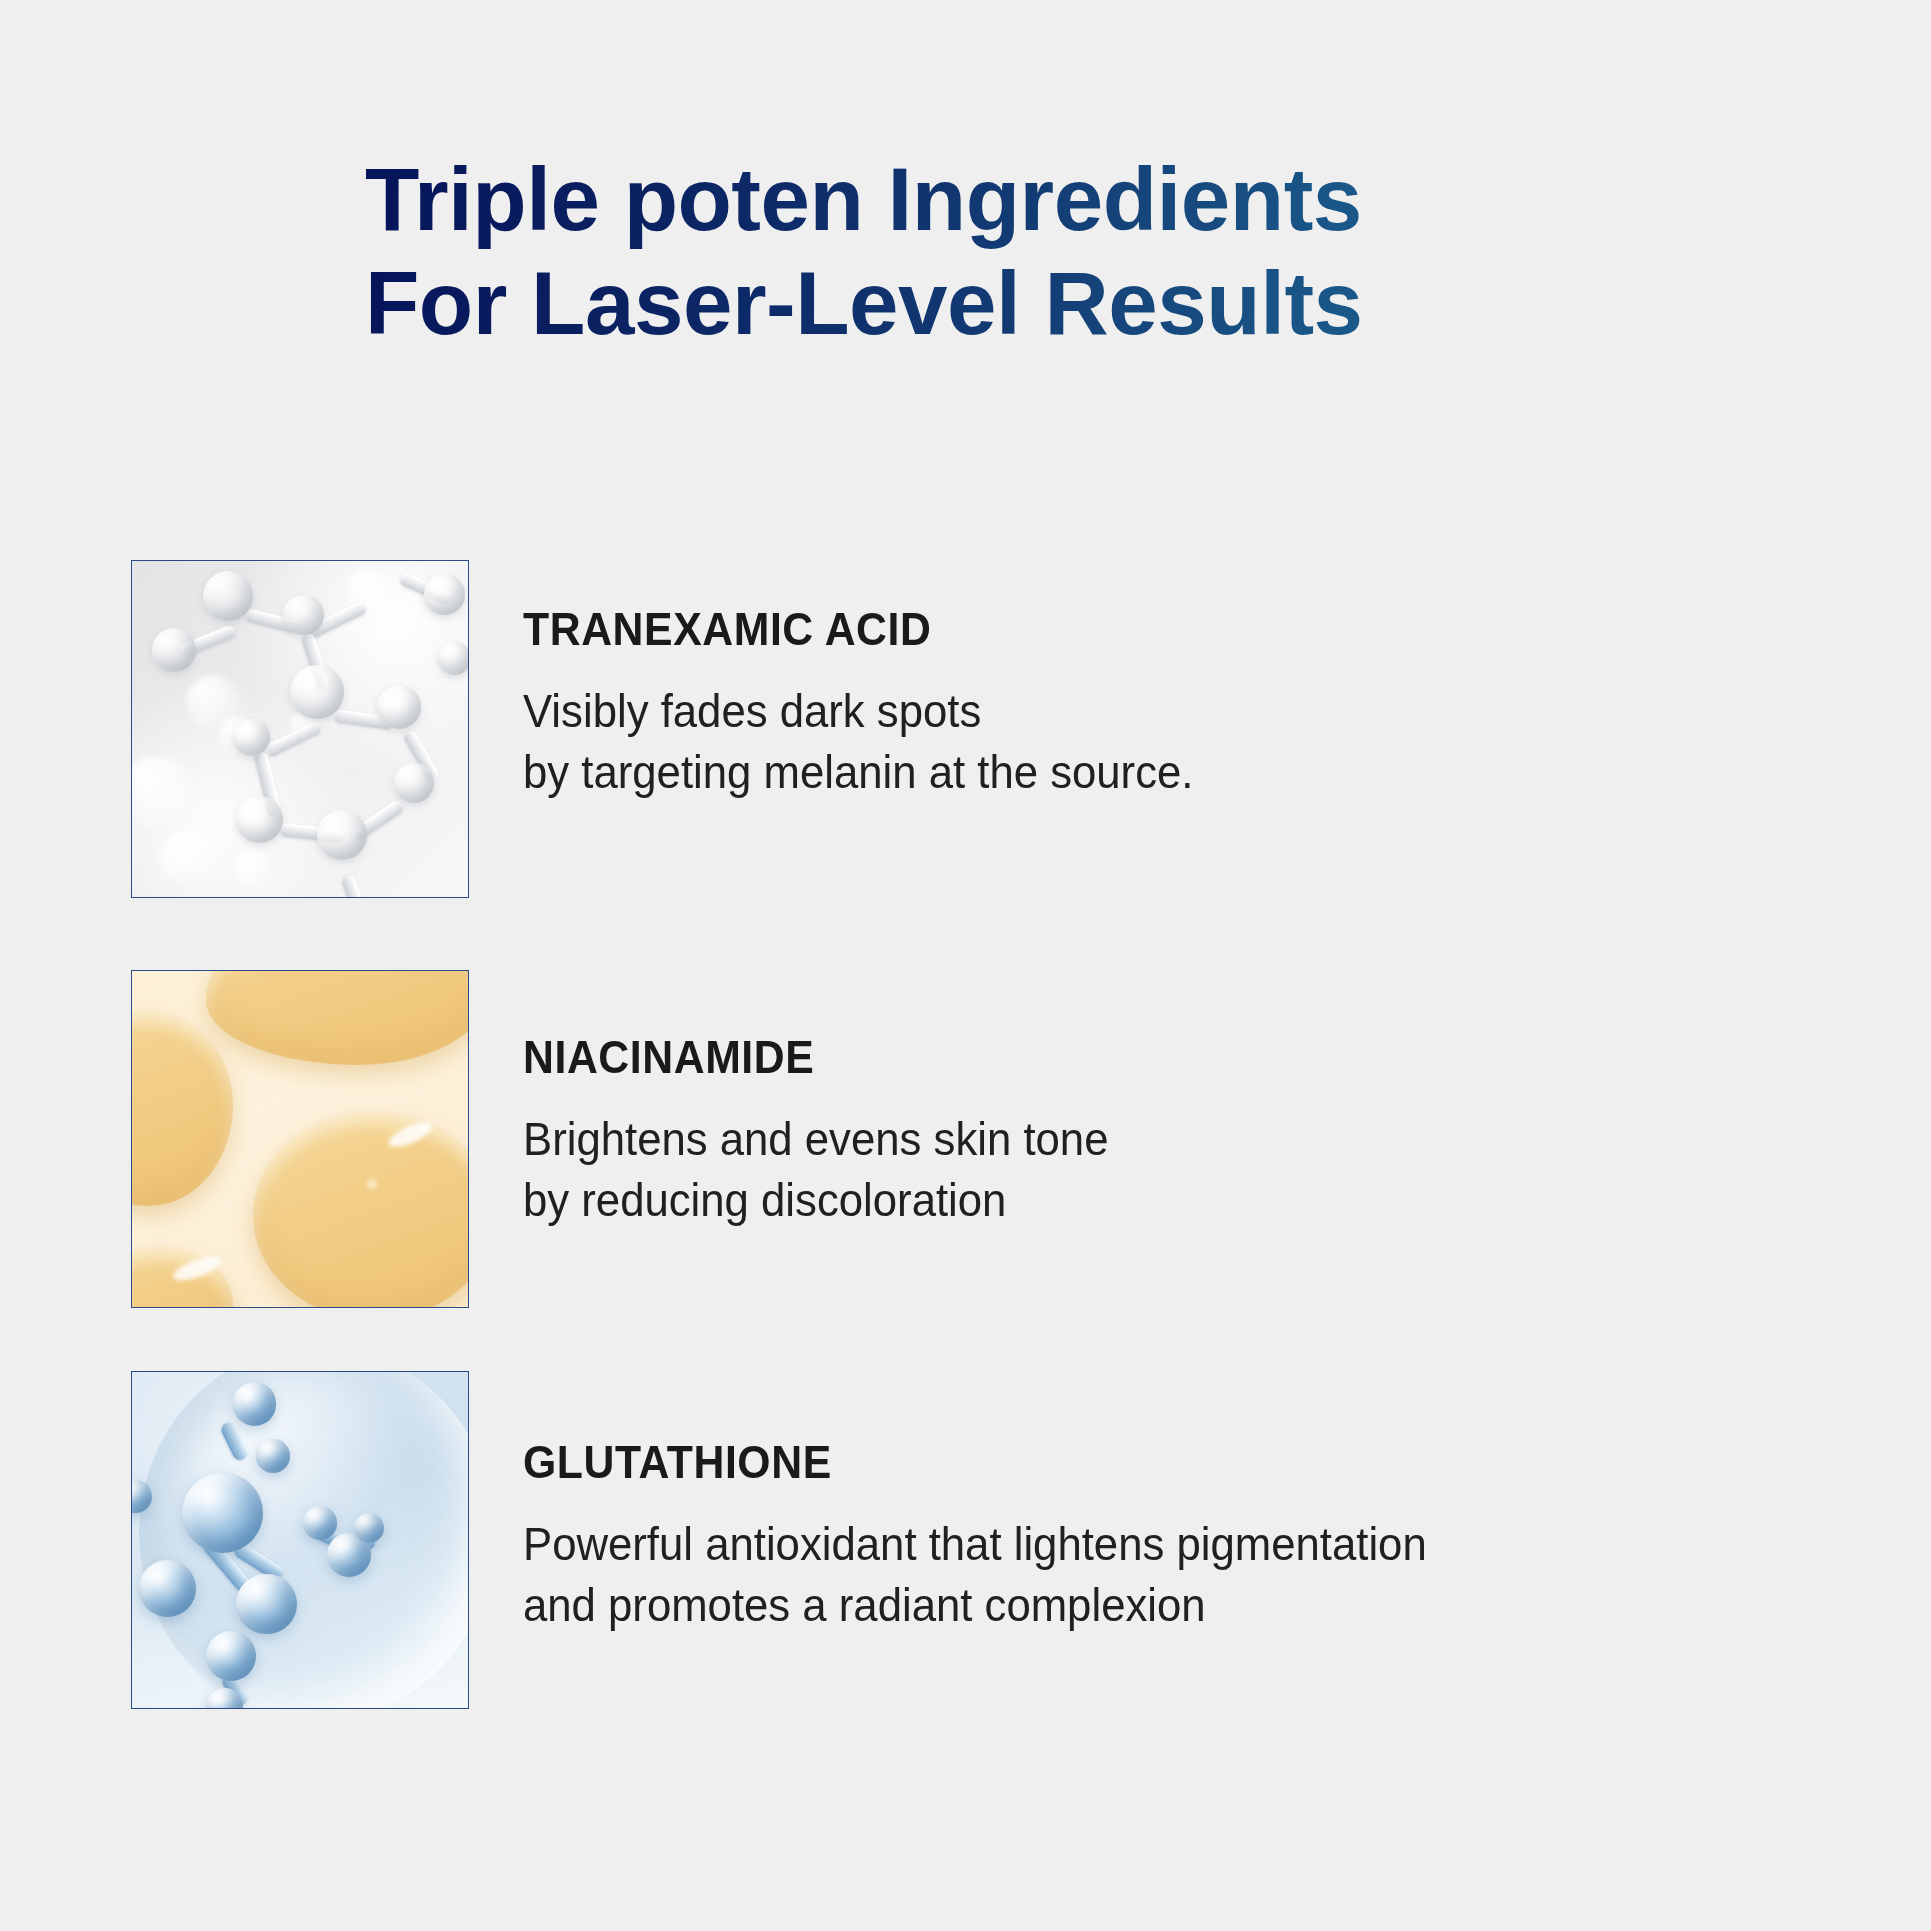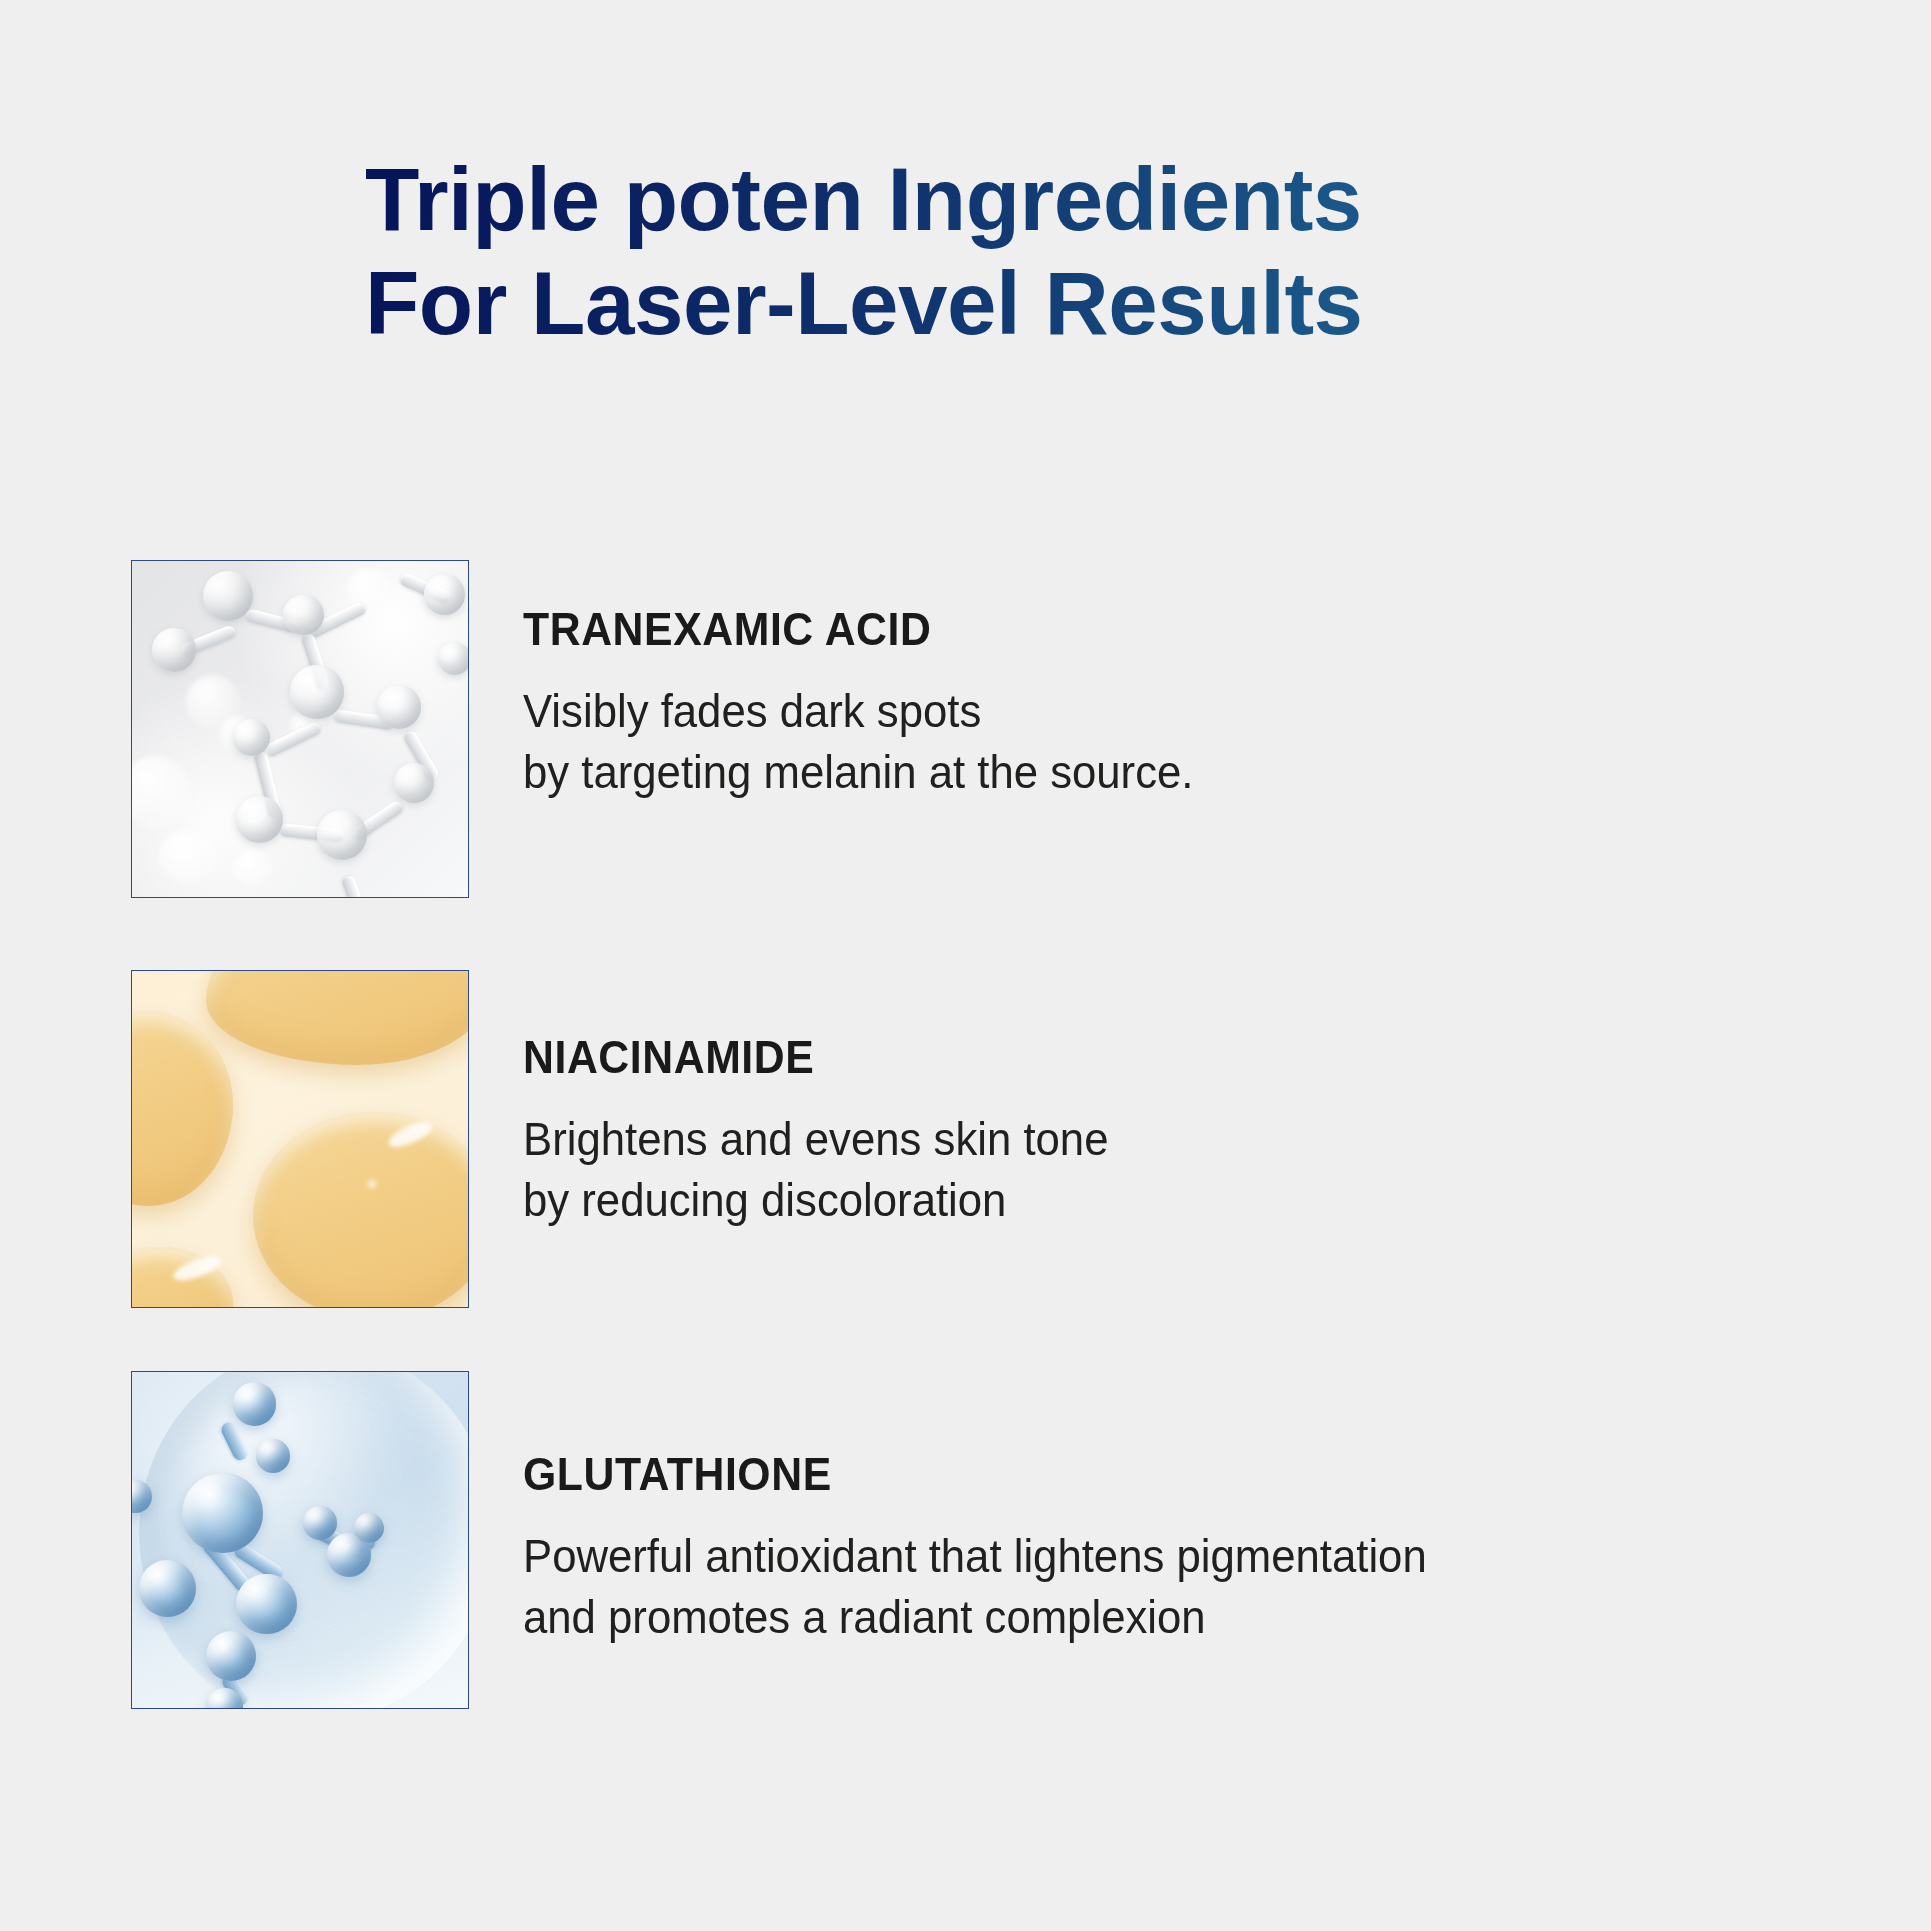--- a/index.html
+++ b/index.html
@@ -170,21 +170,21 @@
     font-size: 46px;
     line-height: 1.33;
     color: #20211f;
     transform: scaleX(.95);
     transform-origin: left center;
     white-space: pre-line;
   }
 
   #copy-0 { top: 42px; }
   #copy-1 { top: 60px; }
-  #copy-2 { top: 64px; margin-top: 12px; }
+  #copy-2 { top: 64px; }
 </style>
 </head>
 <body>
 
 <div id="page">
 
   <h1 class="headline">Triple poten Ingredients
 For Laser-Level Results</h1>
 
   <div class="row" id="row-0">

